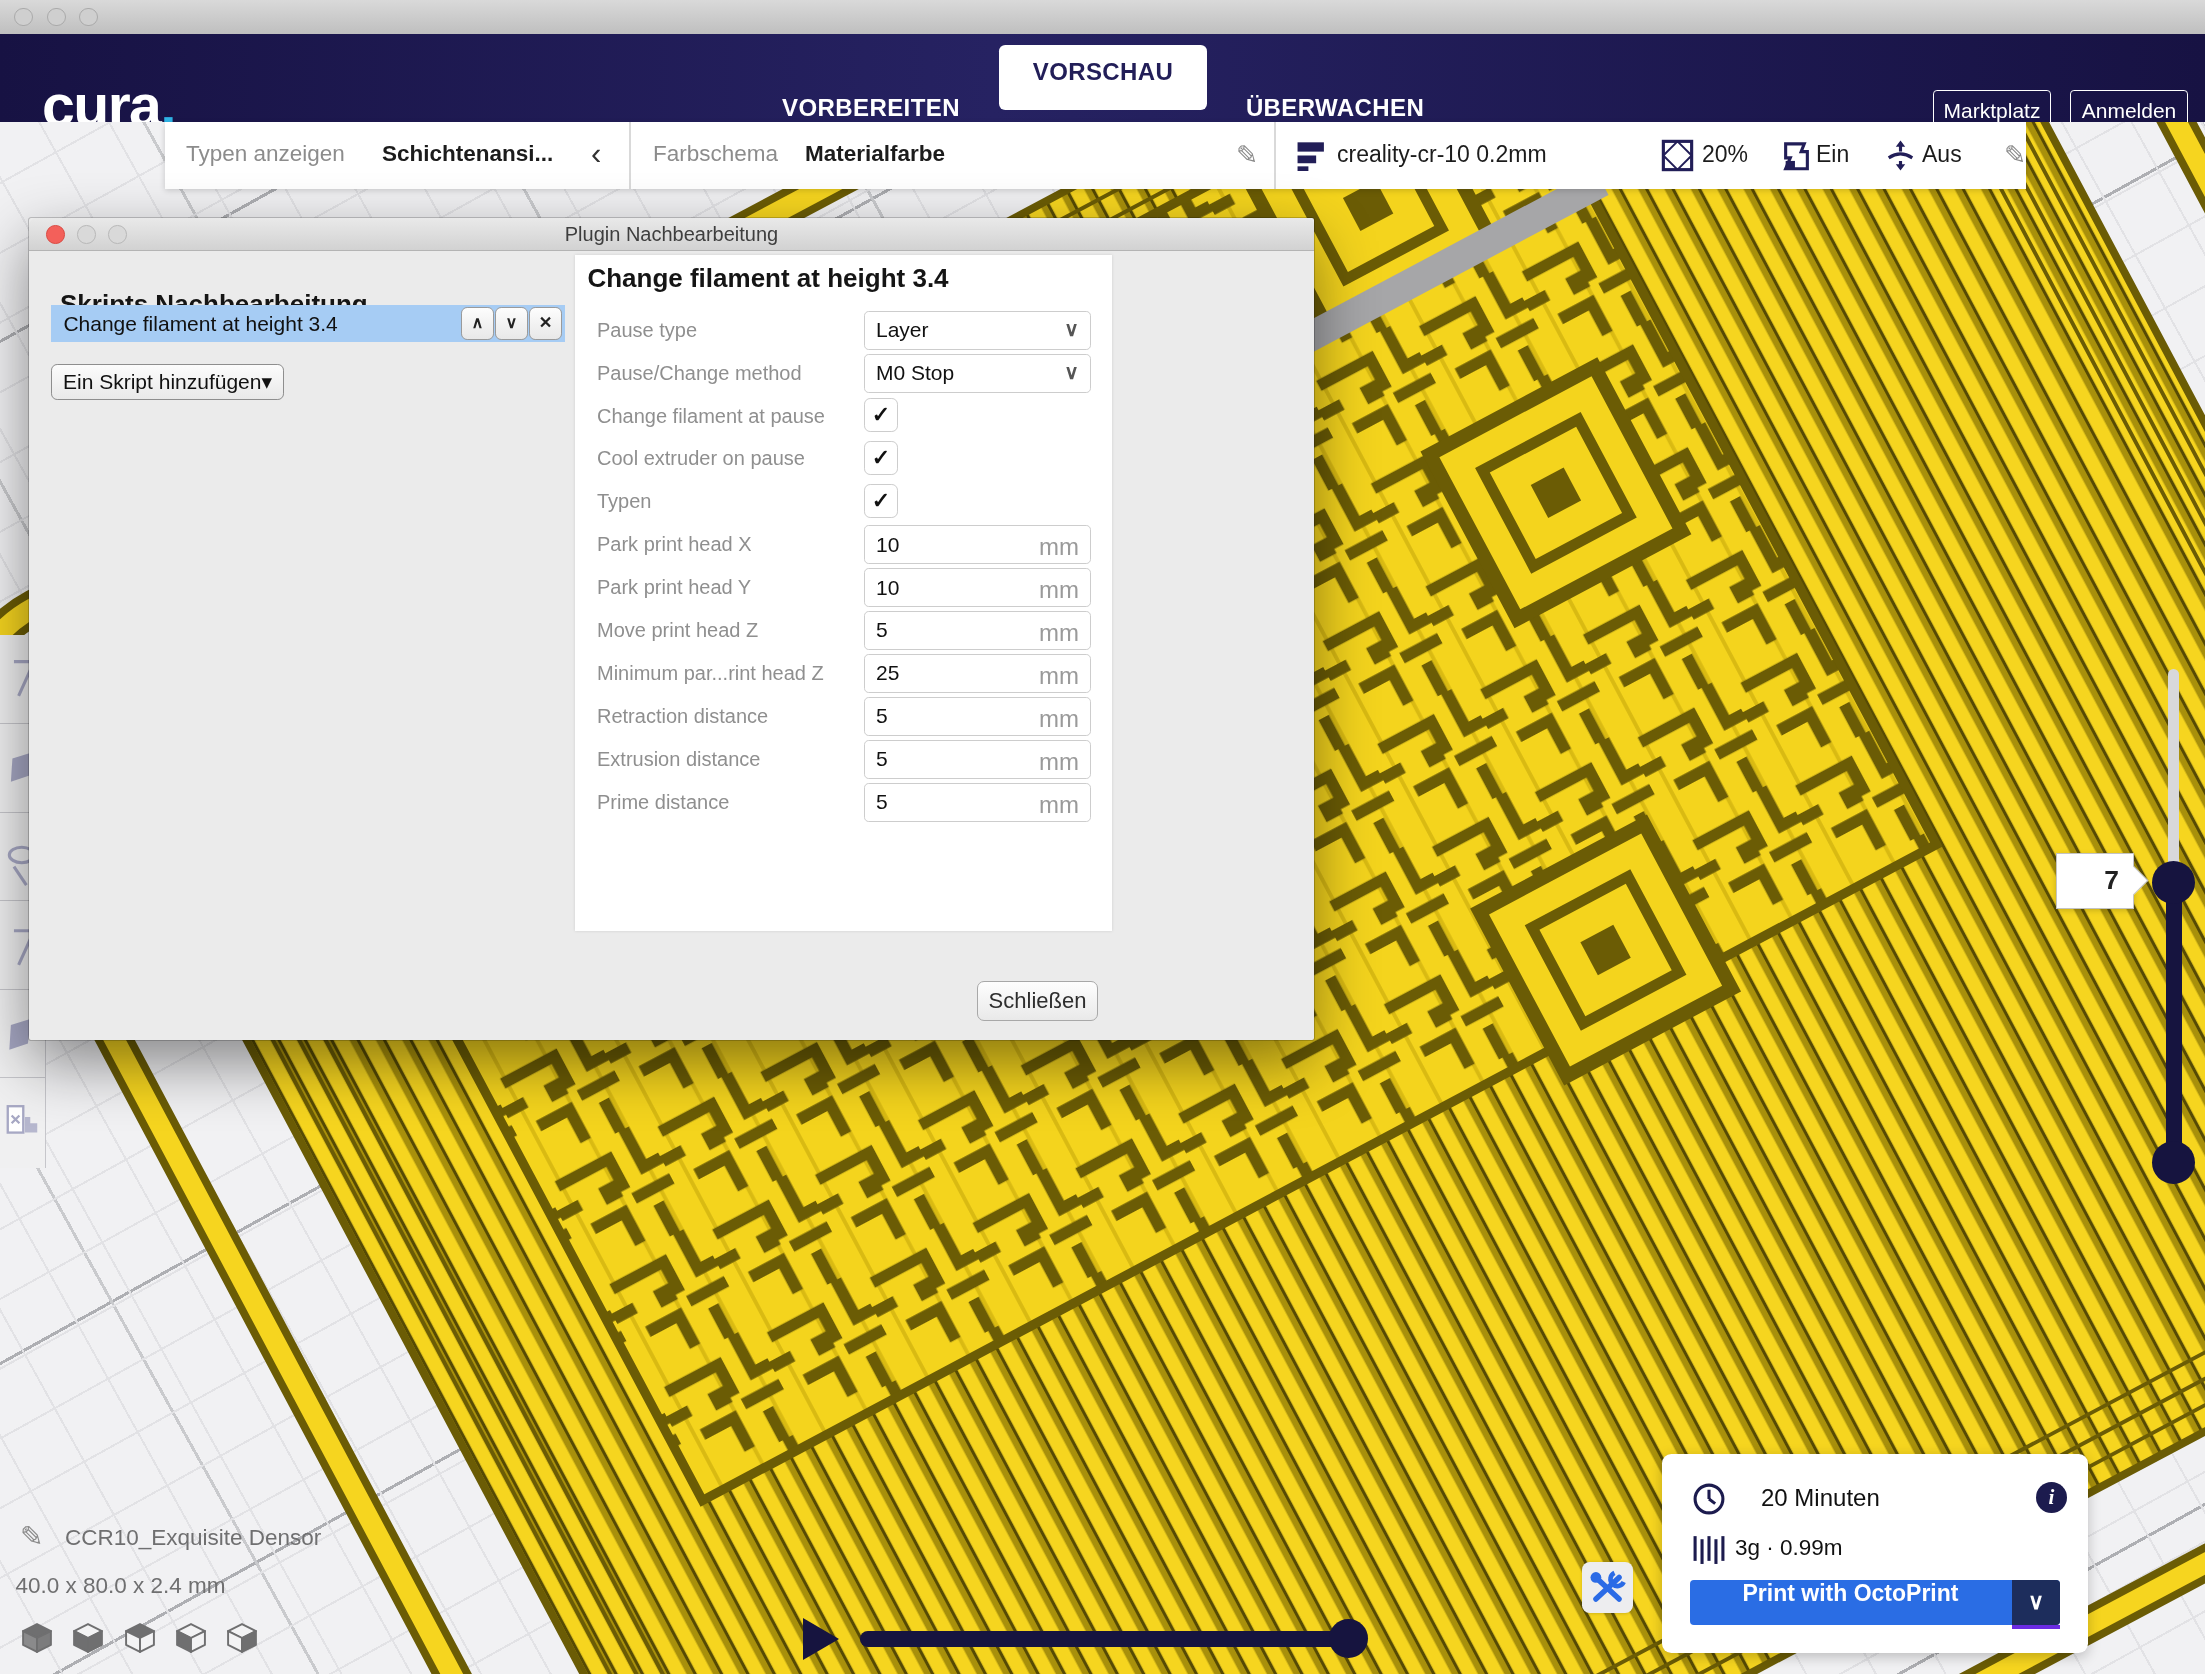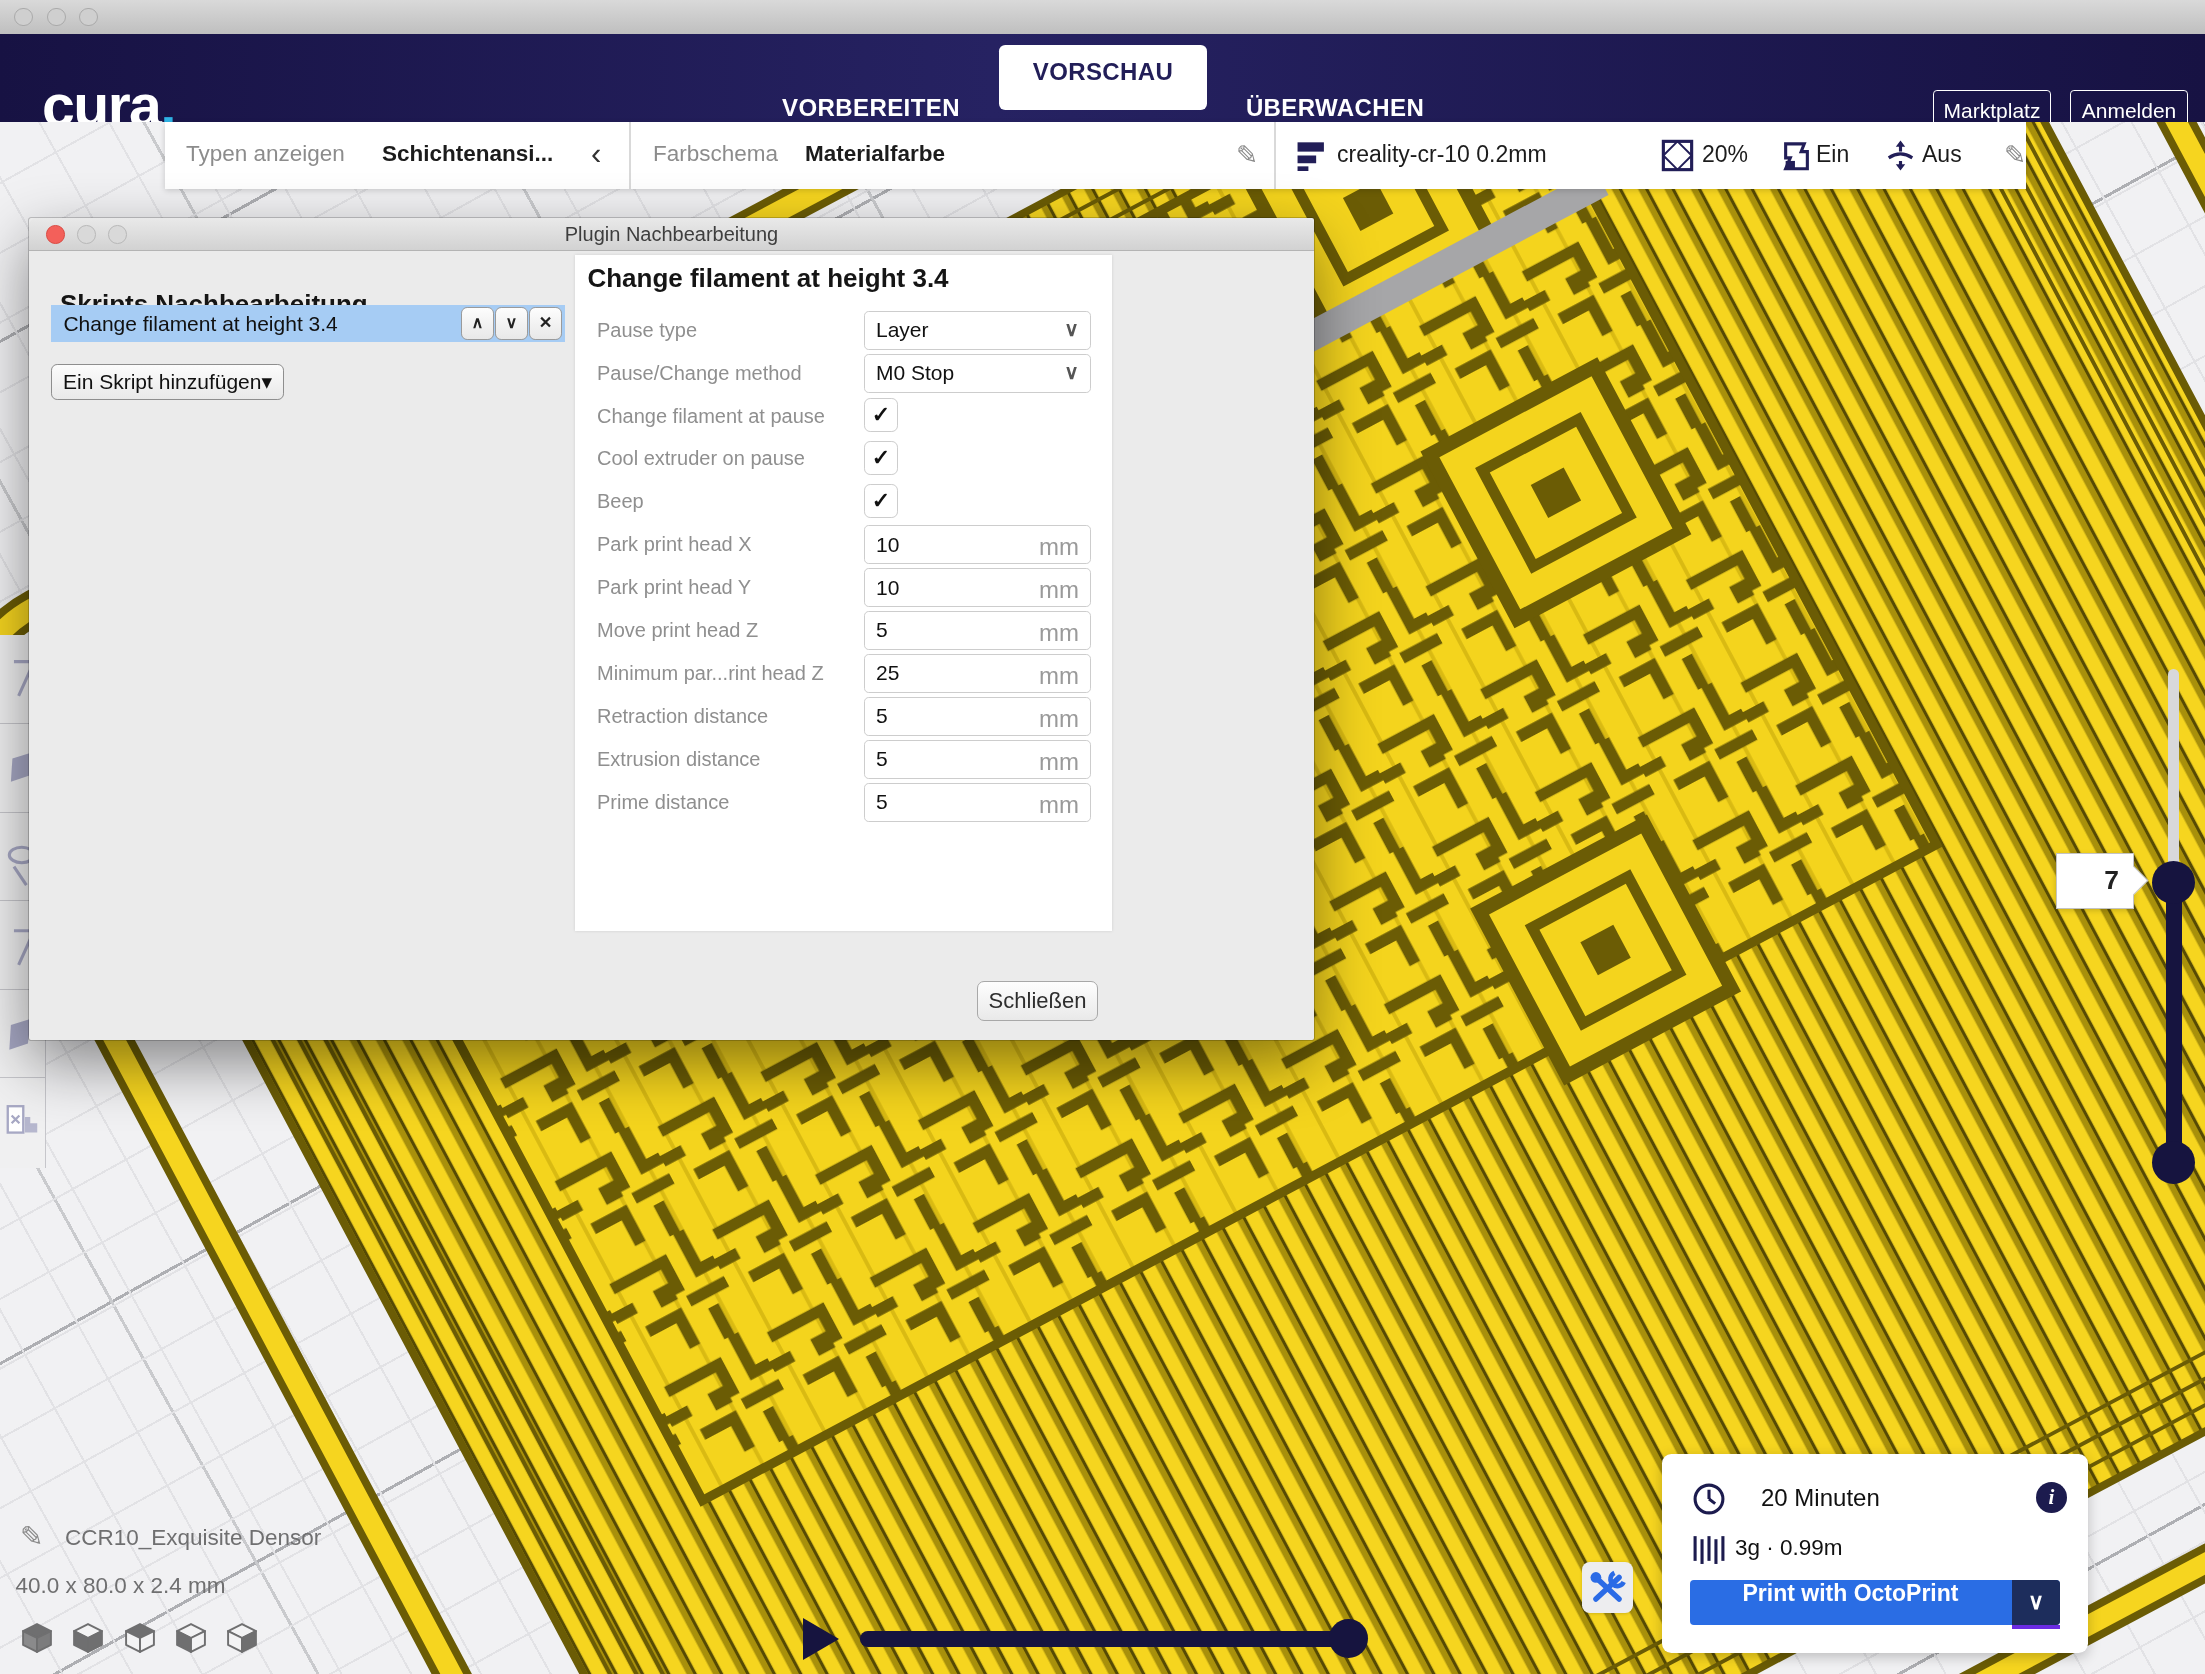--- a/index.html
+++ b/index.html
@@ -400,21 +400,21 @@
         </div>
         <div class="field-row">
           <span class="field-label">Change filament at pause</span>
           <div class="field-check"><span class="ck">✓</span></div>
         </div>
         <div class="field-row">
           <span class="field-label">Cool extruder on pause</span>
           <div class="field-check"><span class="ck">✓</span></div>
         </div>
         <div class="field-row">
-          <span class="field-label">Beep</span>
+          <span class="field-label">Typen</span>
           <div class="field-check"><span class="ck">✓</span></div>
         </div>
         <div class="field-row">
           <span class="field-label">Park print head X</span>
           <div class="field-box">
             <span class="v">10</span>
             <span class="unit">mm</span>
           </div>
         </div>
         <div class="field-row">

